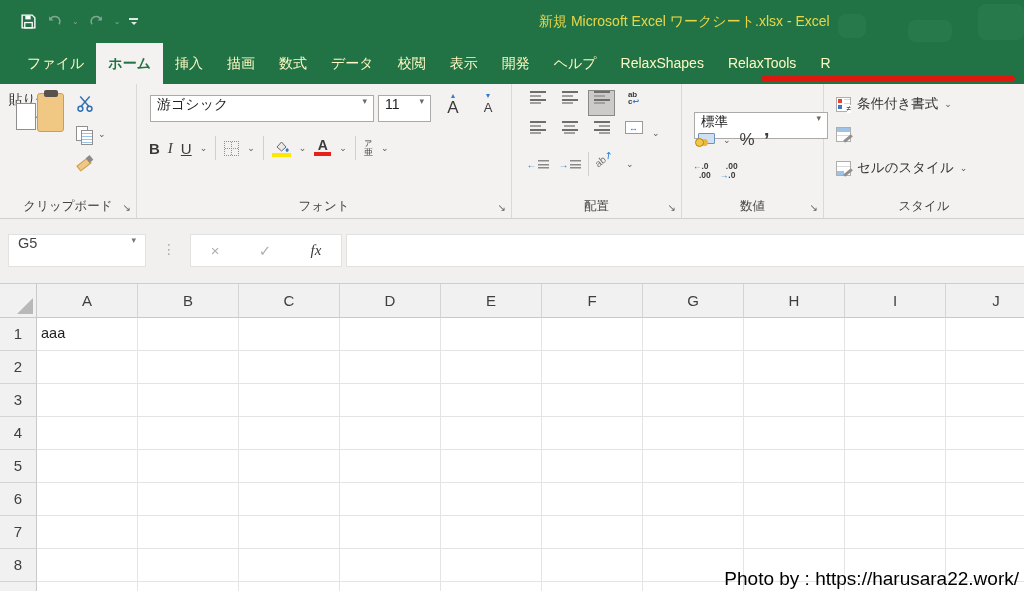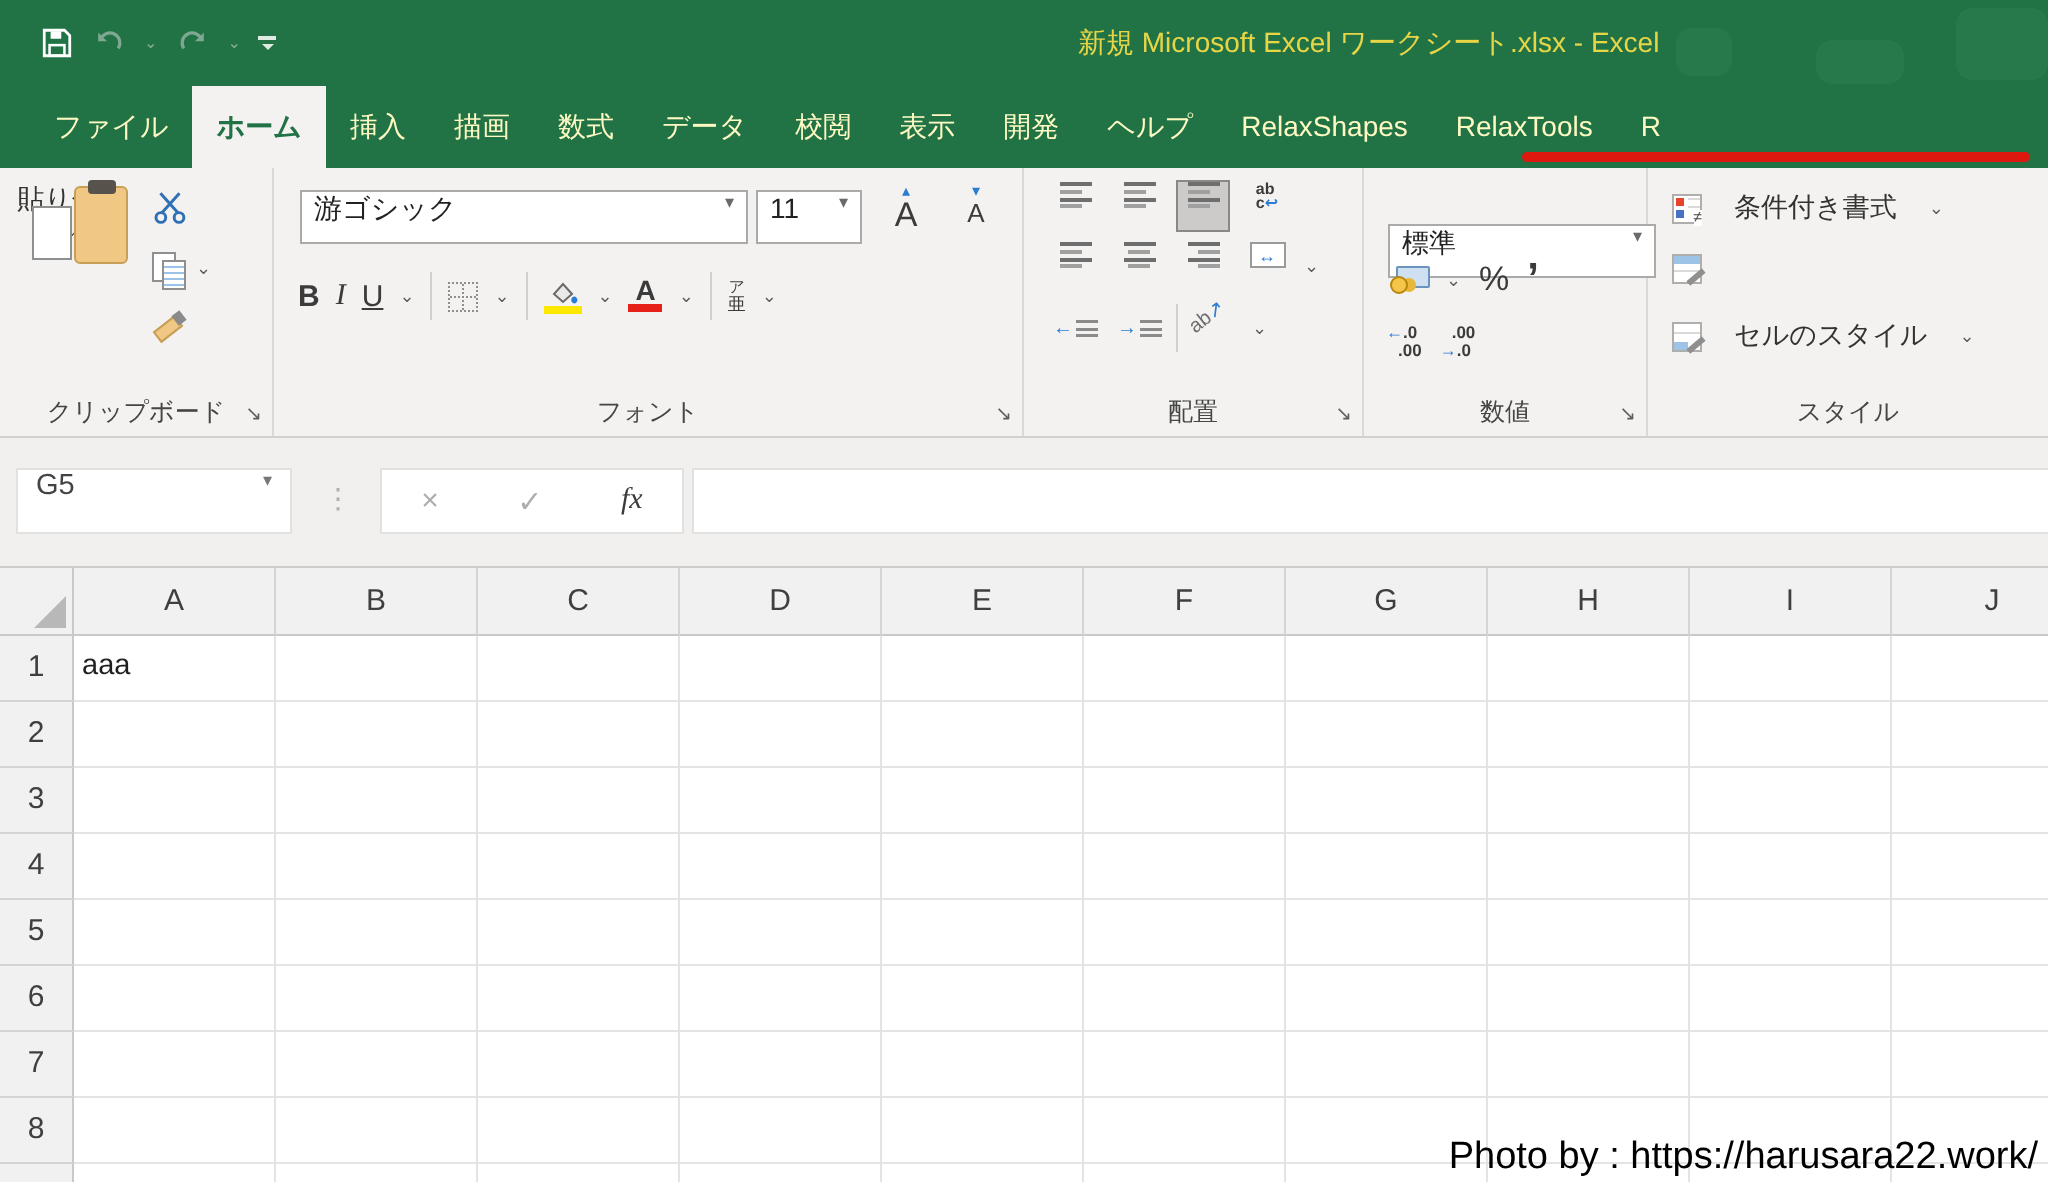--- a/index.html
+++ b/index.html
@@ -111,21 +111,21 @@
   .cur-ic::before{content:"";position:absolute;left:3px;top:0;width:15px;height:9px;background:#cfe0f2;border:1px solid #6b93bd;border-radius:1px}
   .cur-ic::after{content:"";position:absolute;left:0;bottom:0;width:7px;height:7px;border-radius:50%;background:#f3c64b;border:1px solid #b8860b;box-shadow:5px 0 0 -1px #e9b83a}
   .pct{font-size:17px;color:#3b3b3b}
   .comma{font-size:21px;font-weight:700;color:#3b3b3b;line-height:12px}
   .num-row3{position:absolute;left:11px;top:78px;display:flex;gap:9px}
   .decbtn{font-size:8.5px;line-height:8.5px;color:#3b3b3b;font-weight:700;white-space:nowrap}
   .decbtn .pad{padding-left:6px}
 
   
   .g-styles{flex:1}
-  .st-row{position:absolute;left:12px;display:flex;align-items:center;gap:16px;font-size:13.5px;color:#333;white-space:nowrap}
+  .st-row{position:absolute;left:12px;display:flex;align-items:center;gap:6px;font-size:13.5px;color:#333;white-space:nowrap}
   .s1{top:11px}.s2{top:43px}.s3{top:75px}
   .stic{width:15px;height:15px;border:1px solid #b0aeac;background:#fff;position:relative;flex:none}
   .ic-cf{background:
     linear-gradient(#e8412c,#e8412c) 1px 1px/4px 4px no-repeat,
     linear-gradient(#4472c4,#4472c4) 1px 7px/4px 4px no-repeat,
     linear-gradient(#d9d9d9,#d9d9d9) 7px 1px/6px 1px no-repeat,
     linear-gradient(#d9d9d9,#d9d9d9) 7px 5px/6px 1px no-repeat,#fff}
   .ic-cf::after{content:"≠";position:absolute;right:-1px;bottom:-2px;font-size:8px;color:#444;background:#fff;line-height:8px}
   .ic-ft{background:linear-gradient(#9dc3e6,#9dc3e6) 0 0/13px 4px no-repeat,
     linear-gradient(#d9d9d9,#d9d9d9) 0 7px/13px 1px no-repeat,#fff}

